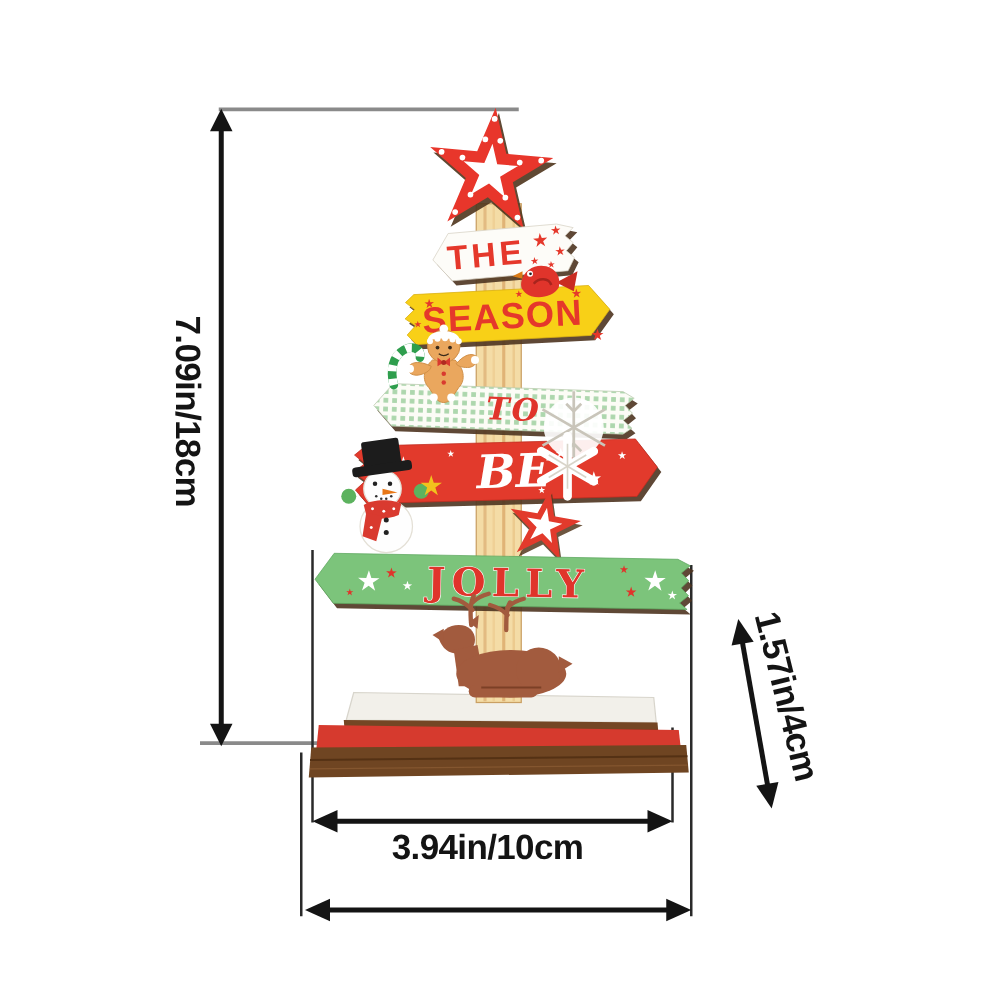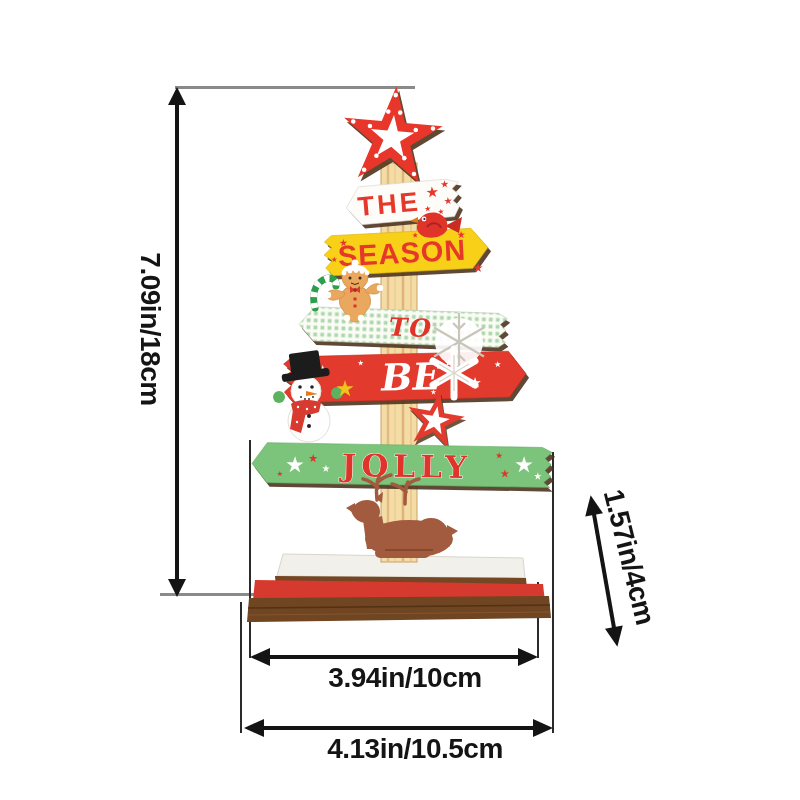--- a/index.html
+++ b/index.html
@@ -9,21 +9,21 @@
   .dimline{position:absolute;background:#141414;z-index:1;}
   .leader{position:absolute;background:#8a8a8a;height:3px;z-index:1;}
   .extline{position:absolute;background:#2a2a2a;width:2px;z-index:1;}
   .tri{position:absolute;width:0;height:0;z-index:1;}
   .tri-up{border-left:9px solid transparent;border-right:9px solid transparent;border-bottom:18px solid #141414;}
   .tri-down{border-left:9px solid transparent;border-right:9px solid transparent;border-top:18px solid #141414;}
   .tri-left{border-top:9px solid transparent;border-bottom:9px solid transparent;border-right:20px solid #141414;}
   .tri-right{border-top:9px solid transparent;border-bottom:9px solid transparent;border-left:20px solid #141414;}
   .dim-label{position:absolute;color:#141414;font-weight:bold;font-size:28px;letter-spacing:-0.5px;
              white-space:nowrap;z-index:3;}
-  .dim-label.center{transform:translate(-50%,-50%);margin-left:15px;}
+  .dim-label.center{transform:translate(-50%,-50%);}
   .dim-label.rot90{transform:translate(-50%,-50%) rotate(90deg);}
   .dim-label.rot76{transform:translate(-50%,-50%) rotate(76deg);}
   .diag-arrow{position:absolute;left:604px;top:571px;width:150px;height:0;
               transform:translate(-50%,-50%) rotate(80deg);z-index:1;}
   .diag-arrow .shaft{position:absolute;left:14px;right:14px;top:-2px;height:4px;background:#141414;}
   .diag-arrow .tri-left{left:-2px;top:-9px;}
   .diag-arrow .tri-right{right:-2px;top:-9px;}
   svg.tree{position:absolute;left:235px;top:80px;width:340px;height:560px;z-index:2;}
   svg text{user-select:none;}
 </style>
@@ -55,21 +55,20 @@
 
   <div class="diag-arrow">
     <div class="shaft"></div>
     <div class="tri tri-left"></div>
     <div class="tri tri-right"></div>
   </div>
 
   <div class="dim-label rot90" style="left:150px;top:329px;">7.09in/18cm</div>
   <div class="dim-label rot76" style="left:629px;top:557px;">1.57in/4cm</div>
   <div class="dim-label center" style="left:390px;top:678px;">3.94in/10cm</div>
-  <div class="dim-label center" style="left:400px;top:749px;">4.13in/10.5cm</div>
 
   <svg class="tree" viewBox="0 0 340 560" xmlns="http://www.w3.org/2000/svg">
     <defs>
       <path id="star" d="M0,-1 L0.225,-0.309 L0.951,-0.309 L0.363,0.118 L0.588,0.809 L0,0.382 L-0.588,0.809 L-0.363,0.118 L-0.951,-0.309 L-0.225,-0.309 Z"></path>
       <pattern id="gingham" width="7" height="7" patternUnits="userSpaceOnUse">
         <rect width="7" height="7" fill="#fcfcf6"></rect>
         <rect x="1.6" y="1.6" width="3.8" height="3.8" fill="#9fd0a0" opacity="0.85"></rect>
       </pattern>
     </defs>
 

